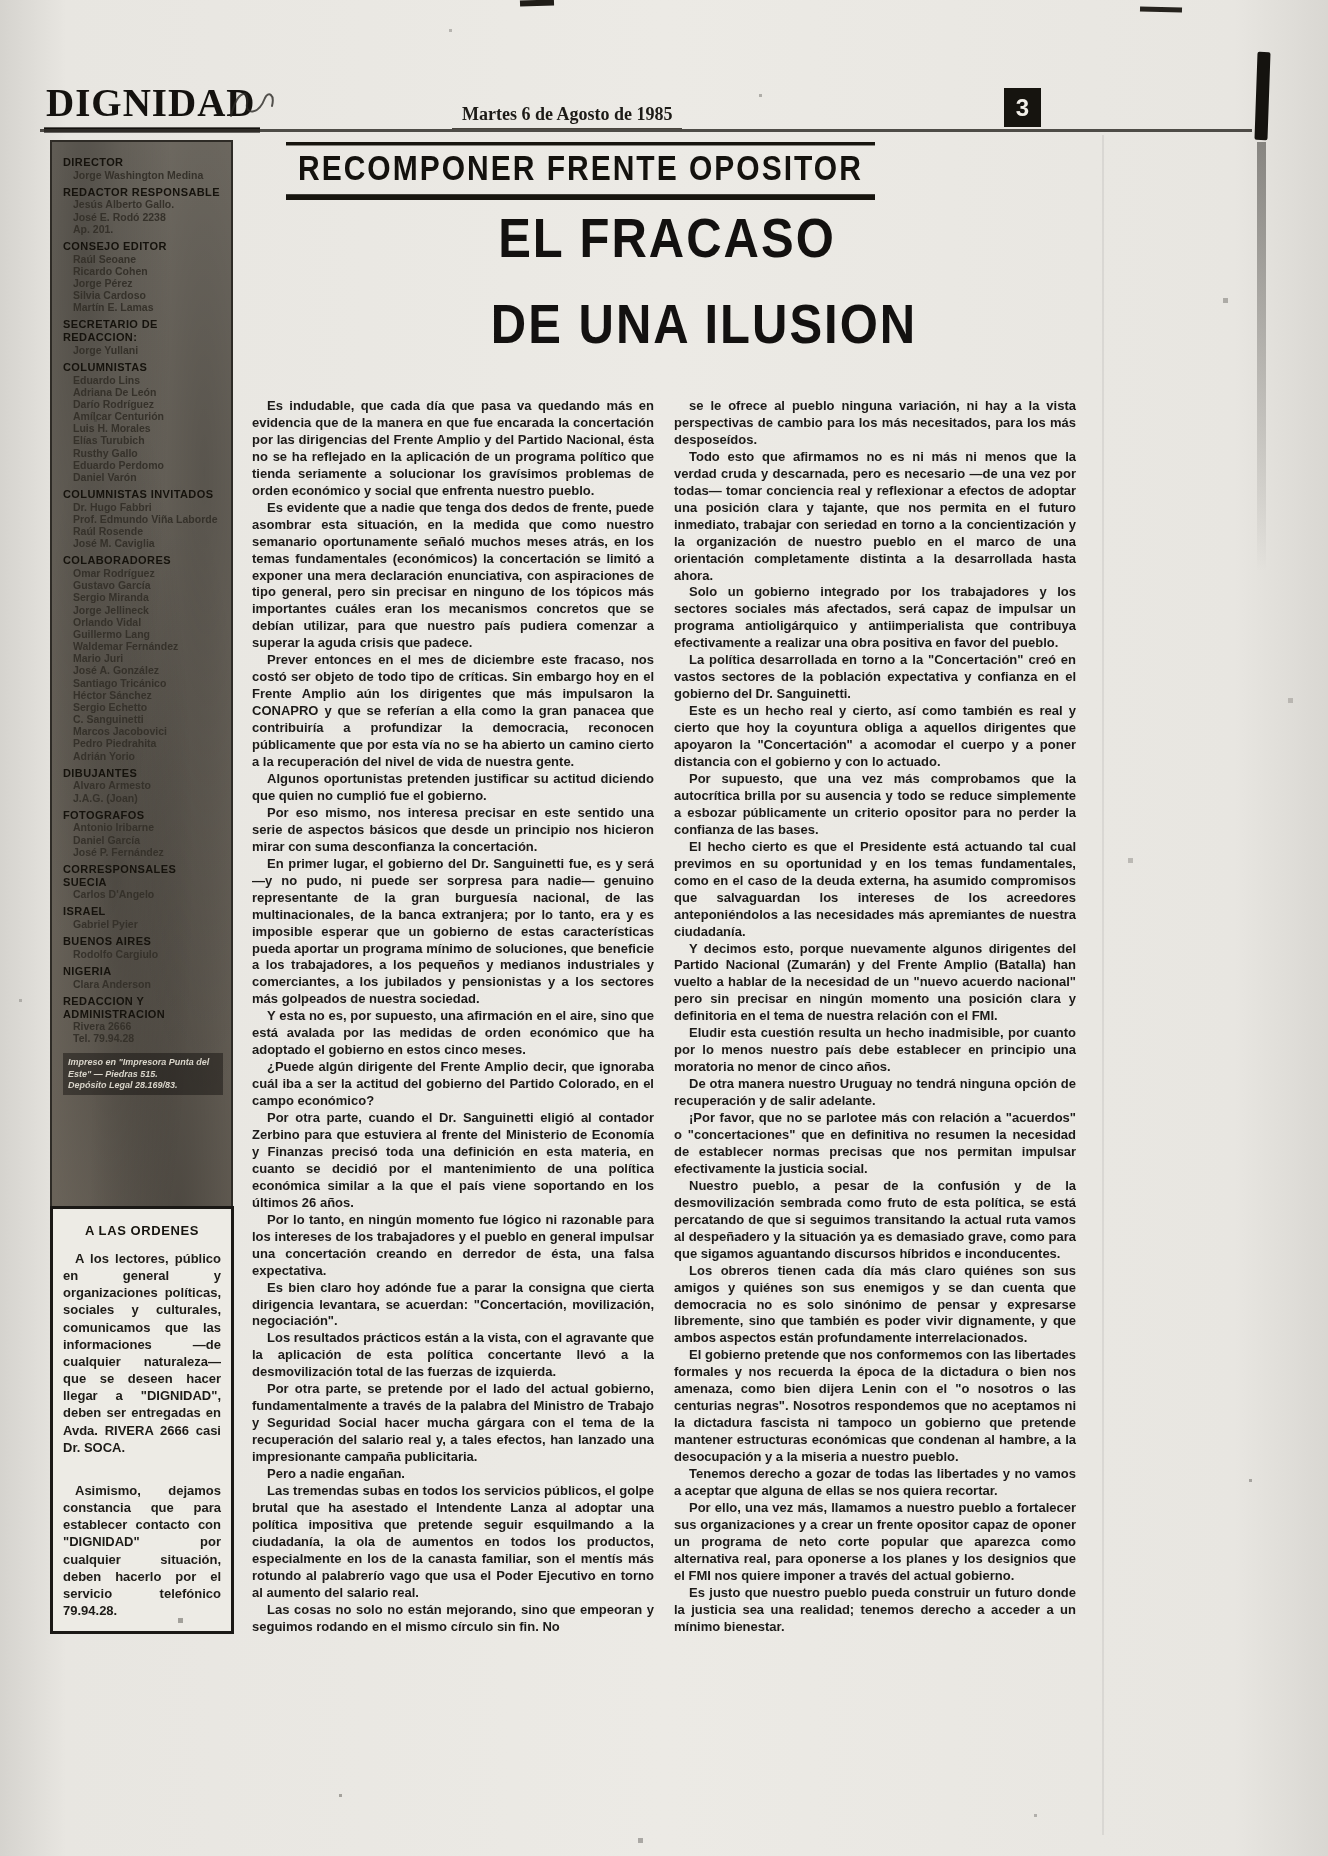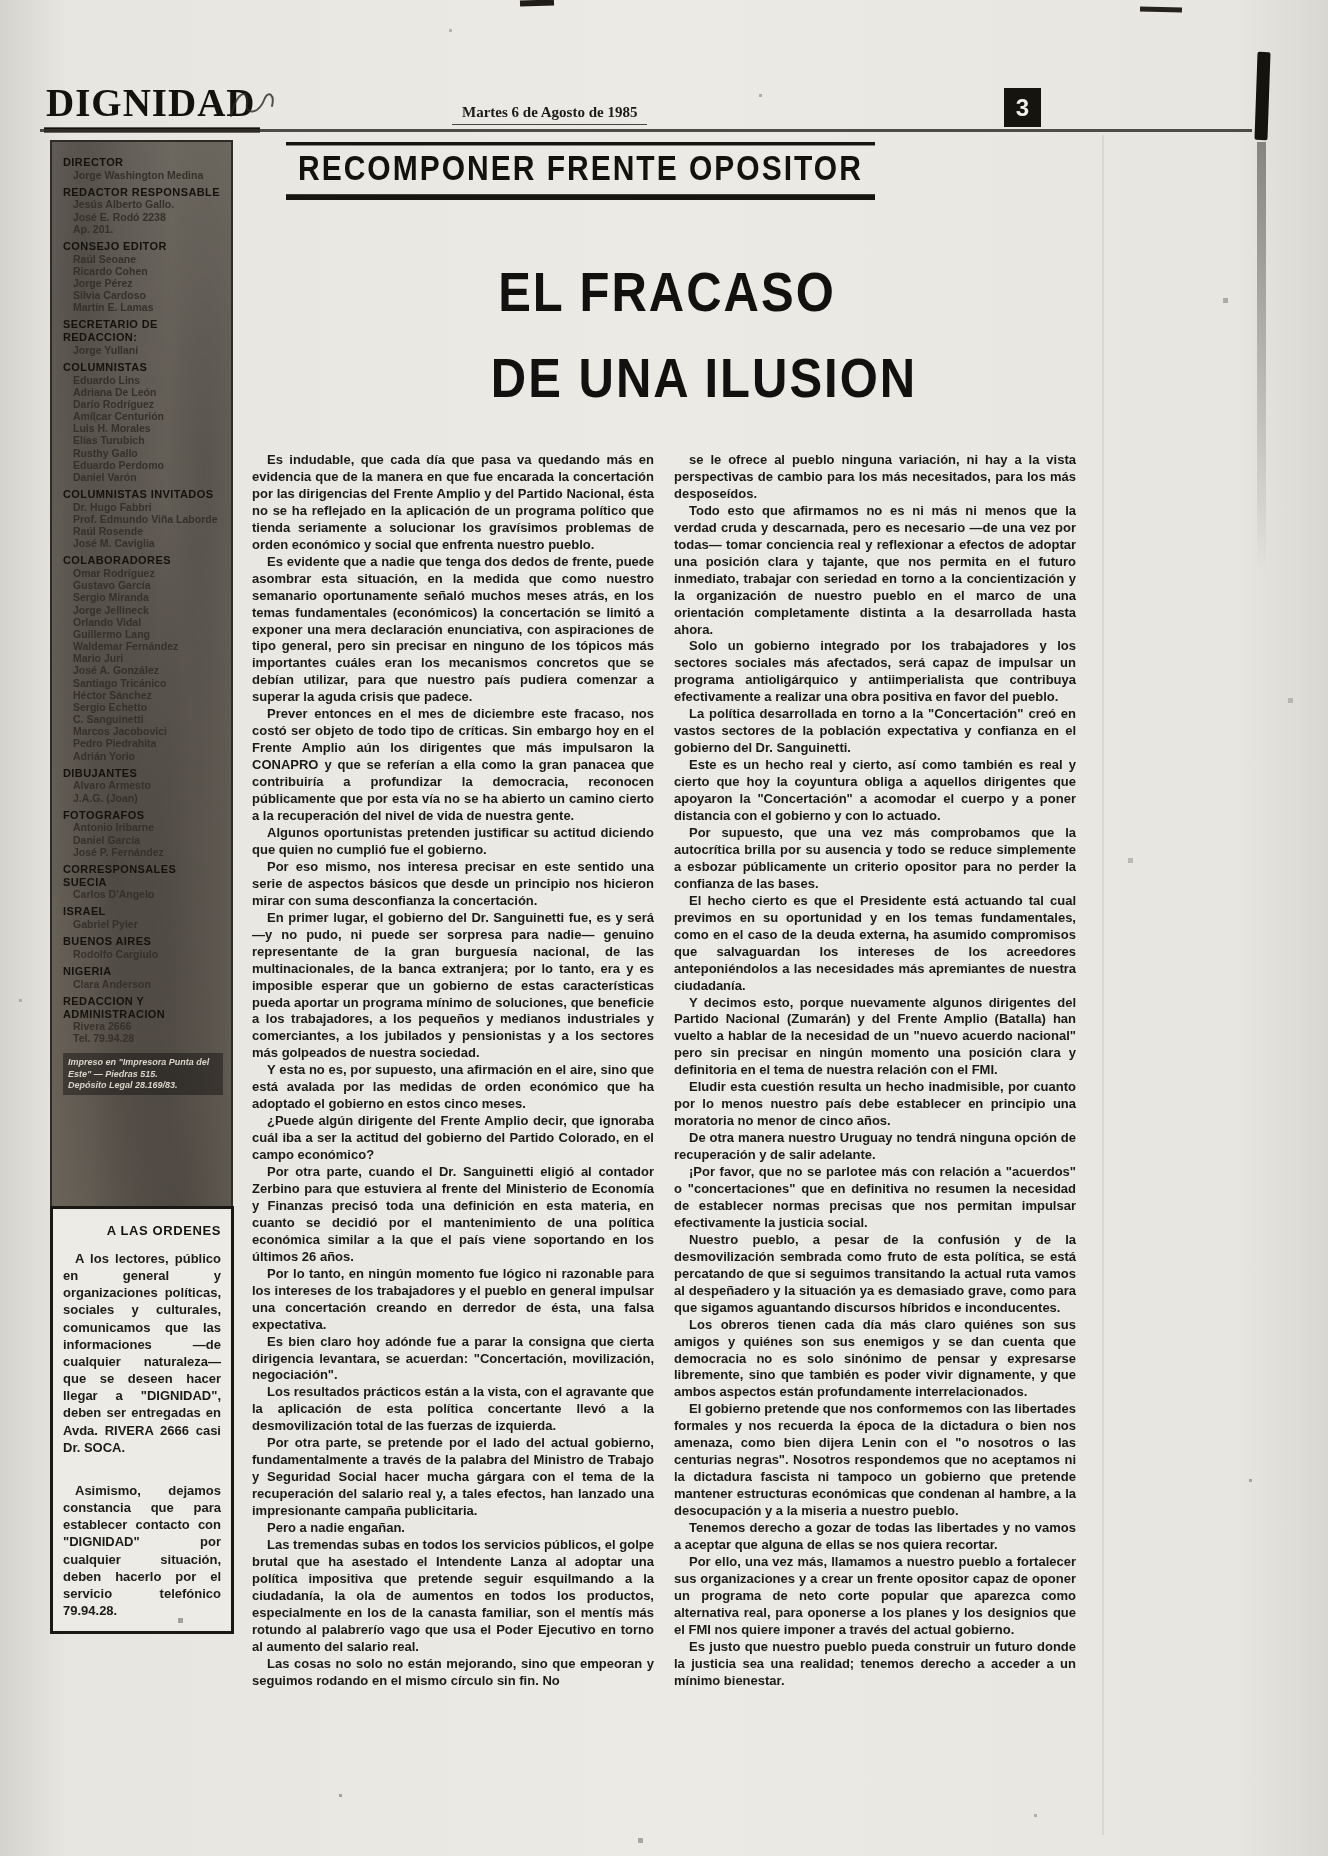--- a/index.html
+++ b/index.html
@@ -28,21 +28,21 @@
     transform:scaleY(1.05); transform-origin:left top;
   }
   .hand-squiggle { position:absolute; left:228px; top:84px; opacity:.8; }
   .header-rule {
     position:absolute; left:40px; top:129px; width:1212px; height:3px;
     background:#33302b; opacity:.85;
   }
   .date-line {
     position:absolute; left:452px; top:104px;
     font-family:"Liberation Serif", serif;
-    font-weight:bold; font-size:15px; color:#1d1b17;
+    font-weight:bold; font-size:18px; color:#1d1b17;
     padding:0 10px 3px;
     border-bottom:1px solid #4a463f;
   }
   .page-badge {
     position:absolute; left:1004px; top:88px; width:37px; height:39px;
     background:#16140f; color:#f1eee7;
     font-weight:bold; font-size:24px;
     display:flex; align-items:center; justify-content:center;
   }
 
@@ -74,42 +74,42 @@
   }
 
   
   .orders-box {
     position:absolute; left:50px; top:1206px; width:184px;
     border:3px solid #1b1916;
     background:#edebe5;
     padding:14px 10px 12px;
   }
   .orders-title {
-    text-align:right; font-weight:bold; font-size:13px;
+    text-align:center; font-weight:bold; font-size:13px;
     letter-spacing:.6px; margin-bottom:12px; color:#17150f;
   }
   .orders-p {
     font-weight:bold; font-size:13px; line-height:1.32;
     text-align:justify; text-indent:12px; color:#1d1b17;
   }
   .orders-p + .orders-p { margin-top:26px; }
 
   
   .main { position:absolute; left:252px; top:142px; width:830px; }
   .kicker-wrap { margin-left:34px; }
   .kicker {
     display:inline-block;
     font-weight:bold; font-size:30px; letter-spacing:2px;
     color:#14120e;
     border-top:3px solid #17150f;
     border-bottom:5px solid #17150f;
     padding:3px 12px 5px;
     transform:scaleY(1.16); transform-origin:left top;
   }
-  .headline { margin-top:72px; text-align:center; color:#131110; }
+  .headline { margin-top:18px; text-align:center; color:#131110; }
   .h1-line {
     display:block; font-weight:bold; font-size:49px; letter-spacing:2px;
     transform:scaleY(1.12);
   }
   .h1-line2 { margin-top:30px; margin-left:74px; }
   .cols { margin-top:46px; display:flex; gap:20px; }
   .col { width:402px; }
   .article-p {
     font-weight:bold; font-size:13px; line-height:1.305;
     text-align:justify; text-indent:15px; color:#1c1a18;

